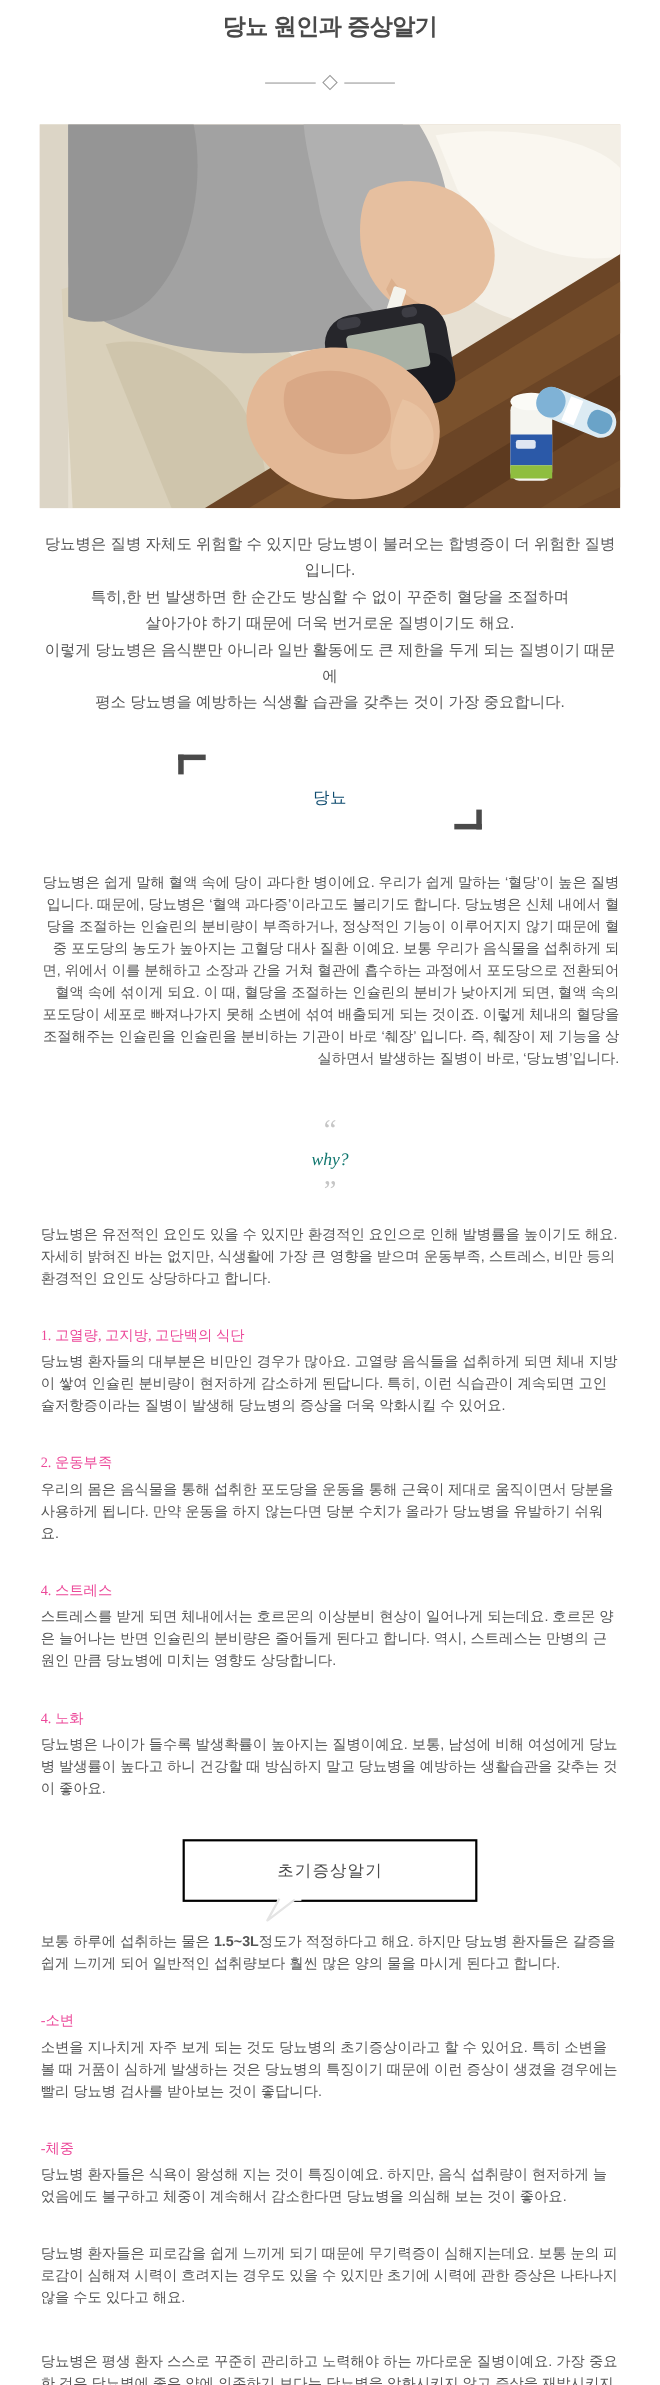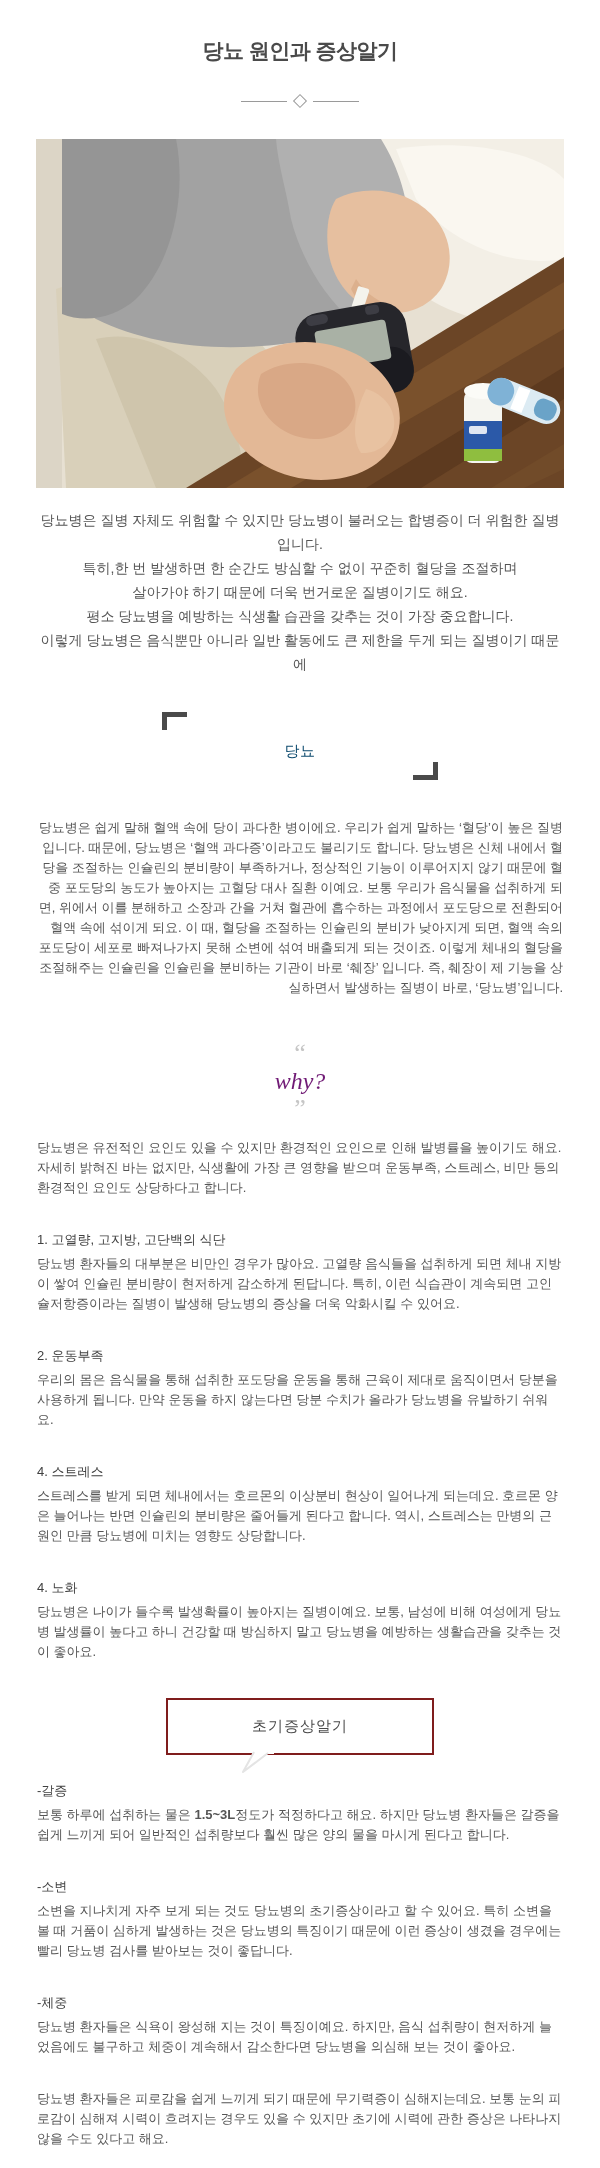--- a/index.html
+++ b/index.html
@@ -10,22 +10,22 @@
     background: #ffffff;
     font-family: "Liberation Sans", "DejaVu Sans", sans-serif;
     color: #555555;
     box-sizing: border-box;
     padding-bottom: 20px;
   }
   .inner { padding: 0 37px; }
 
   
   .post-title {
-    margin: 12px;
-    padding-top: 24px;
+    margin: 0;
+    padding-top: 10px;
     text-align: center;
     font-size: 21px;
     font-weight: bold;
     color: #4a4a4a;
     letter-spacing: -0.5px;
     line-height: 30px;
   }
 
   
   .divider {
@@ -112,43 +112,44 @@
   .why-block { margin-top: 42px; text-align: center; }
   .why-quote {
     font-family: "Liberation Serif", "DejaVu Serif", serif;
     font-size: 26px;
     line-height: 26px;
     color: #c6c6c6;
   }
   .why-label {
     font-family: "Liberation Serif", "DejaVu Serif", serif;
     font-style: italic;
-    font-size: 24px;
+    font-size: 16px;
     line-height: 30px;
-    color: #701a75;
+    color: #0f766e;
   }
   .why-intro { margin-top: 16px; }
 
   
   .section { margin-top: 32px; }
   .section-heading {
     margin: 0 0 4px 0;
     font-size: 13px;
     line-height: 20px;
     font-weight: normal;
-    color: #404040;
+    color: #ec4899;
+    font-family: Liberation Serif, serif;
   }
 
   
   .bubble-wrap { margin-top: 36px; display: flex; justify-content: center; }
   .bubble {
     position: relative;
     width: 264px;
     height: 53px;
-    border: 2px solid #7f1d1d;
+    border: 2px solid #000000;
     background: #ffffff;
     display: flex;
     align-items: center;
     justify-content: center;
     font-size: 15px;
     color: #4a4a4a;
     letter-spacing: 1px;
   }
   .bubble-tail {
     position: absolute;
@@ -228,22 +229,22 @@
       </g>
     </svg>
   </div>
 
   <div class="inner">
 
     <div class="intro">
       <div>당뇨병은 질병 자체도 위험할 수 있지만 당뇨병이 불러오는 합병증이 더 위험한 질병입니다.</div>
       <div>특히,한 번 발생하면 한 순간도 방심할 수 없이 꾸준히 혈당을 조절하며</div>
       <div>살아가야 하기 때문에 더욱 번거로운 질병이기도 해요.</div>
+      <div>이렇게 당뇨병은 음식뿐만 아니라 일반 활동에도 큰 제한을 두게 되는 질병이기 때문에</div>
       <div>평소 당뇨병을 예방하는 식생활 습관을 갖추는 것이 가장 중요합니다.</div>
-      <div>이렇게 당뇨병은 음식뿐만 아니라 일반 활동에도 큰 제한을 두게 되는 질병이기 때문에</div>
     </div>
 
     <div class="quote-frame">
       <div class="bracket-tl"></div>
       <div class="label">당뇨</div>
       <div class="bracket-br"></div>
     </div>
 
     <p class="para para-main">당뇨병은 쉽게 말해 혈액 속에 당이 과다한 병이에요. 우리가 쉽게 말하는 ‘혈당’이 높은 질병입니다. 때문에, 당뇨병은 ‘혈액 과다증’이라고도 불리기도 합니다. 당뇨병은 신체 내에서 혈당을 조절하는 인슐린의 분비량이 부족하거나, 정상적인 기능이 이루어지지 않기 때문에 혈중 포도당의 농도가 높아지는 고혈당 대사 질환 이예요. 보통 우리가 음식물을 섭취하게 되면, 위에서 이를 분해하고 소장과 간을 거쳐 혈관에 흡수하는 과정에서 포도당으로 전환되어 혈액 속에 섞이게 되요. 이 때, 혈당을 조절하는 인슐린의 분비가 낮아지게 되면, 혈액 속의 포도당이 세포로 빠져나가지 못해 소변에 섞여 배출되게 되는 것이죠. 이렇게 체내의 혈당을 조절해주는 인슐린을 인슐린을 분비하는 기관이 바로 ‘췌장’ 입니다. 즉, 췌장이 제 기능을 상실하면서 발생하는 질병이 바로, ‘당뇨병’입니다.</p>
 
@@ -280,21 +281,20 @@
         <span>초기증상알기</span>
         <svg class="bubble-tail" viewBox="0 0 42 22">
           <path d="M18,2 L38,2 L28,2 C22,8 12,16 7,21 L18,2 Z" fill="#ffffff"></path>
           <rect x="16" y="0" width="22" height="3" fill="#ffffff"></rect>
           <path d="M18,1 L7,21 L32,2" fill="#ffffff" stroke="#e4e4e4" stroke-width="2" stroke-linejoin="round"></path>
         </svg>
       </div>
     </div>
 
     <div class="section symptoms-lead">
-      <h3 class="section-heading">-갈증</h3>
       <p class="para"><span>보통 하루에 섭취하는 물은 </span><span class="bold">1.5~3L</span><span>정도가 적정하다고 해요. 하지만 당뇨병 환자들은 갈증을 쉽게 느끼게 되어 일반적인 섭취량보다 훨씬 많은 양의 물을 마시게 된다고 합니다.</span></p>
     </div>
 
     <div class="section">
       <h3 class="section-heading">-소변</h3>
       <p class="para">소변을 지나치게 자주 보게 되는 것도 당뇨병의 초기증상이라고 할 수 있어요. 특히 소변을 볼 때 거품이 심하게 발생하는 것은 당뇨병의 특징이기 때문에 이런 증상이 생겼을 경우에는 빨리 당뇨병 검사를 받아보는 것이 좋답니다.</p>
     </div>
 
     <div class="section">
       <h3 class="section-heading">-체중</h3>

